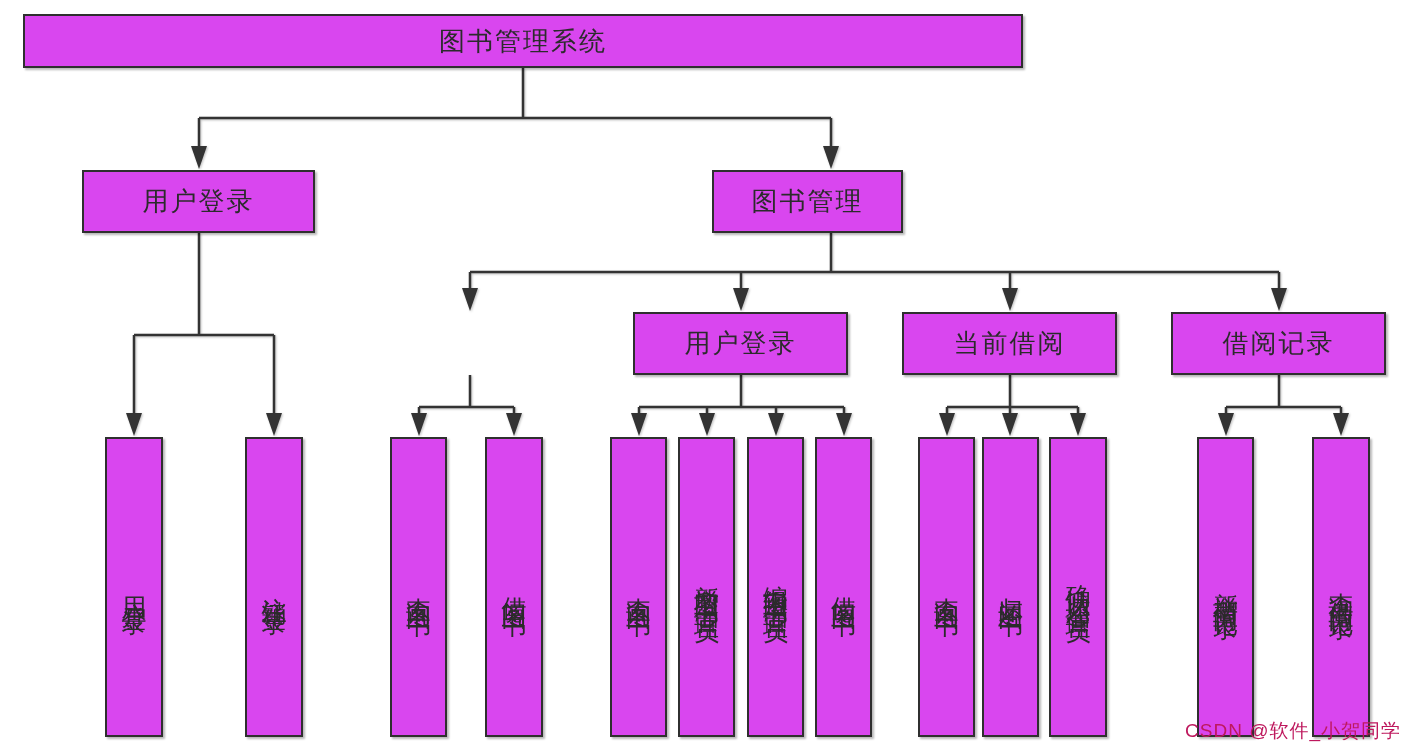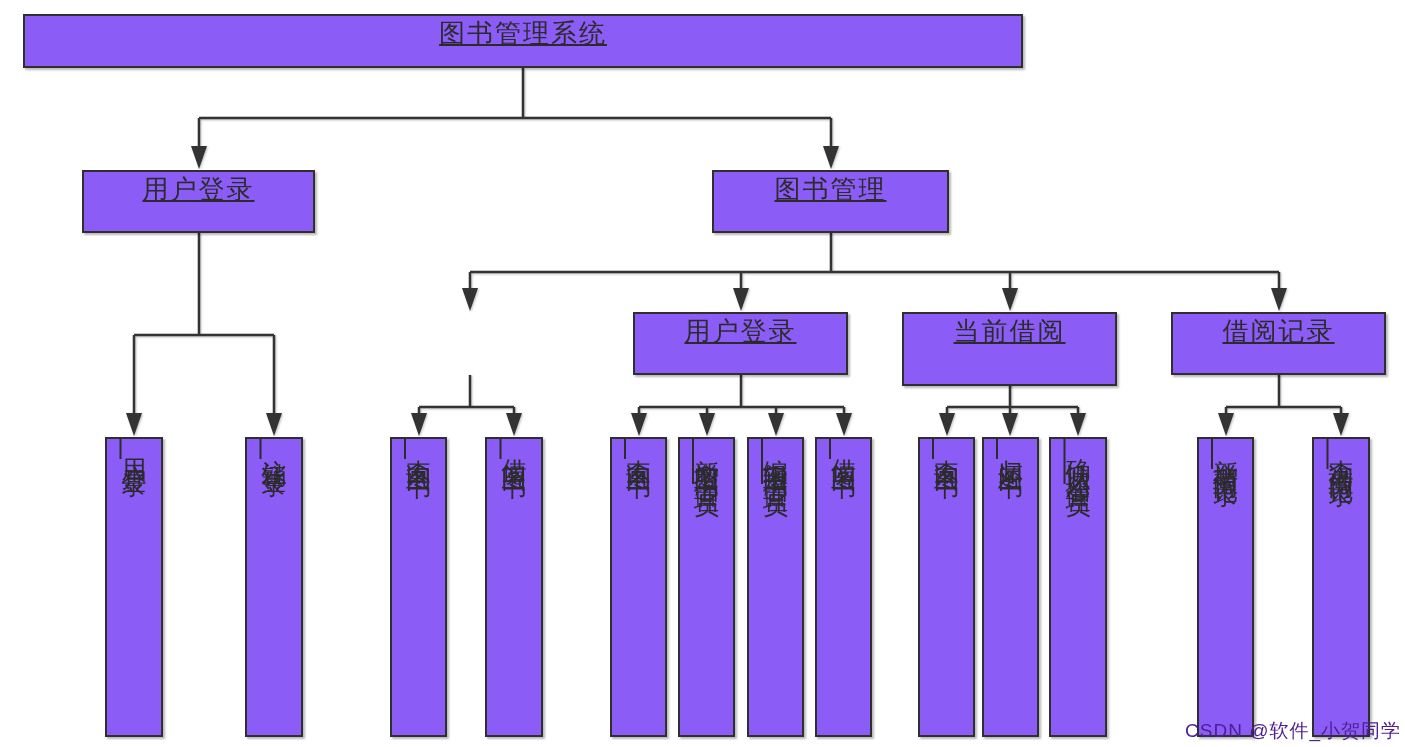--- a/index.html
+++ b/index.html
@@ -14,50 +14,50 @@
   }
   .wires {
     position: absolute;
     left: 0; top: 0;
     width: 1405px; height: 747px;
     filter: drop-shadow(1px 1px 1px rgba(0,0,0,0.25));
   }
   .node {
     position: absolute;
     box-sizing: border-box;
-    background: #8b5cf6;
+    background: #d946ef;
     border: 2.5px solid #2f2f2f;
     box-shadow: 2px 2px 2px rgba(0,0,0,0.28);
     display: flex;
+    align-items: center;
     justify-content: center;
     color: #2b2b2b;
-    text-decoration: underline;
   }
   .hlabel {
     font-size: 26px;
     letter-spacing: 2px;
     white-space: nowrap;
     color: #2b2b2b;
   }
   .vlabel {
     writing-mode: vertical-rl;
     text-orientation: mixed;
     font-size: 25px;
     letter-spacing: 5px;
     line-height: 1;
     color: #2b2b2b;
     white-space: nowrap;
   }
   
   .n-root          { left: 23px;   top: 14px;  width: 1000px; height: 54px; }
   .n-l2a           { left: 82px;   top: 170px; width: 233px;  height: 63px; }
-  .n-l2b           { left: 712px;  top: 170px; width: 237px;  height: 63px; }
+  .n-l2b           { left: 712px;  top: 170px; width: 191px;  height: 63px; }
   .n-l3a           { left: 362px;  top: 312px; width: 215px;  height: 63px; }
   .n-l3b           { left: 633px;  top: 312px; width: 215px;  height: 63px; }
-  .n-l3c           { left: 902px;  top: 312px; width: 215px;  height: 74px; }
+  .n-l3c           { left: 902px;  top: 312px; width: 215px;  height: 63px; }
   .n-l3d           { left: 1171px; top: 312px; width: 215px;  height: 63px; }
   .leaf            { top: 437px; height: 300px; }
   .n-a1 { left: 105px;  width: 58px; }
   .n-a2 { left: 245px;  width: 58px; }
   .n-b1 { left: 390px;  width: 57px; }
   .n-b2 { left: 485px;  width: 58px; }
   .n-c1 { left: 610px;  width: 57px; }
   .n-c2 { left: 678px;  width: 57px; }
   .n-c3 { left: 747px;  width: 57px; }
   .n-c4 { left: 815px;  width: 57px; }
@@ -65,21 +65,21 @@
   .n-d2 { left: 982px;  width: 57px; }
   .n-d3 { left: 1049px; width: 58px; }
   .n-e1 { left: 1197px; width: 57px; }
   .n-e2 { left: 1312px; width: 58px; }
   .watermark {
     position: absolute;
     right: 4px;
     bottom: 3px;
     font-size: 19px;
     letter-spacing: 1px;
-    color: #4c1d95;
+    color: #be185d;
     white-space: nowrap;
     z-index: 5;
   }
   svg path { stroke: #333333; stroke-width: 2.5; fill: none; }
   svg polygon { fill: #333333; stroke: none; }
 </style>
 </head>
 <body>
 
 <div class="stage">

